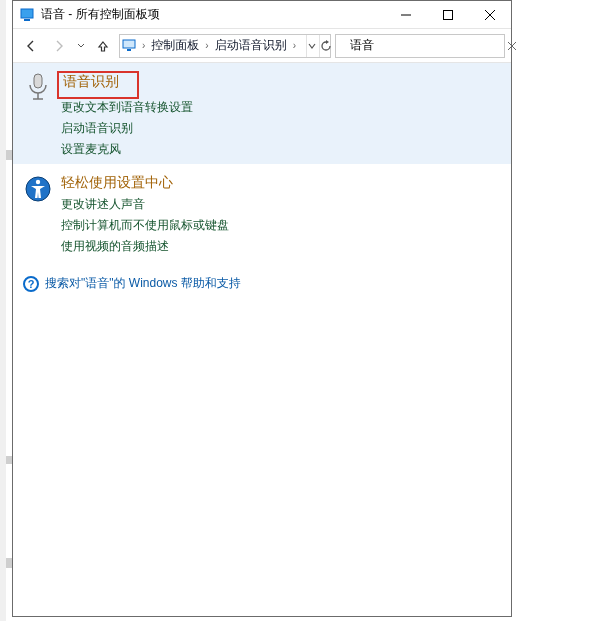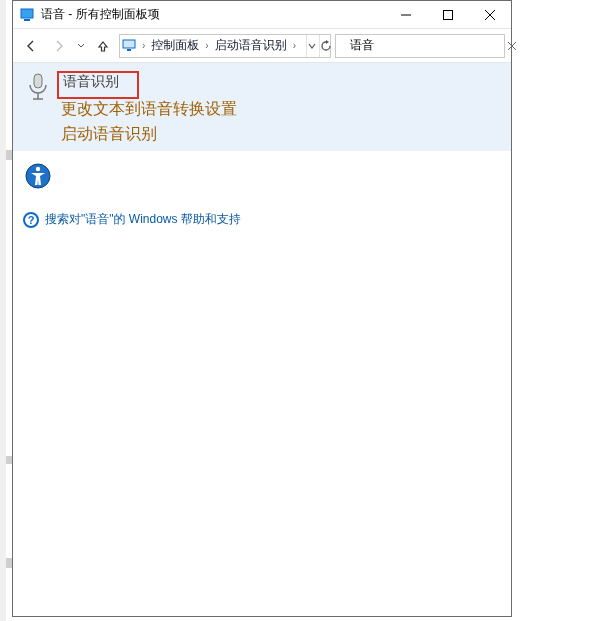--- a/index.html
+++ b/index.html
@@ -121,35 +121,35 @@
     background: #e9f2fb;
   }
   .cat-icon {
     width: 30px; height: 30px;
     margin-right: 8px;
     display: flex; align-items: center; justify-content: center;
     flex-shrink: 0;
   }
   .cat-body { flex: 1; }
   .cat-title {
-    color: #404040;
+    color: #a16207;
     font-size: 14px;
     margin-bottom: 4px;
   }
   .highlight-box {
     border: 2px solid #d9342b;
     display: inline-block;
     padding: 0px 18px 2px 4px;
     margin-left: -4px;
     margin-top: -2px;
   }
   .cat-links { display: flex; flex-direction: column; gap: 4px; }
   .cat-link {
-    color: #a16207;
-    font-size: 16px;
+    color: #14532d;
+    font-size: 12px;
   }
   .help-row {
     display: flex;
     align-items: center;
     gap: 6px;
     padding: 14px 10px 0 10px;
   }
   .help-icon {
     width: 16px; height: 16px;
     border-radius: 50%;
@@ -279,33 +279,42 @@
           <line x1="8" y1="26" x2="18" y2="26" stroke="#777" stroke-width="1.5"></line>
         </svg>
       </div>
       <div class="cat-body">
         <div class="highlight-box">
           <div class="cat-title">语音识别</div>
         </div>
         <div class="cat-links">
           <span class="cat-link">更改文本到语音转换设置</span>
           <span class="cat-link">启动语音识别</span>
+          <span class="cat-link">设置麦克风</span>
         </div>
       </div>
     </div>
 
     <div class="category">
       <div class="cat-icon">
         <svg width="28" height="28" viewBox="0 0 28 28">
           <circle cx="14" cy="14" r="12" fill="#1f72c7"></circle>
           <circle cx="14" cy="14" r="12" fill="none" stroke="#0a3e74" stroke-width="1"></circle>
           <circle cx="14" cy="7" r="2.2" fill="#fff"></circle>
           <path d="M7 11 L21 11 L16 14 L17 23 L14.5 23 L14 17 L13.5 23 L11 23 L12 14 Z" fill="#fff"></path>
         </svg>
       </div>
+      <div class="cat-body">
+        <div class="cat-title">轻松使用设置中心</div>
+        <div class="cat-links">
+          <span class="cat-link">更改讲述人声音</span>
+          <span class="cat-link">控制计算机而不使用鼠标或键盘</span>
+          <span class="cat-link">使用视频的音频描述</span>
+        </div>
+      </div>
     </div>
 
     <div class="help-row">
       <div class="help-icon">?</div>
       <span class="help-text">搜索对"语音"的 Windows 帮助和支持</span>
     </div>
 
   </div>
 </div>
 

